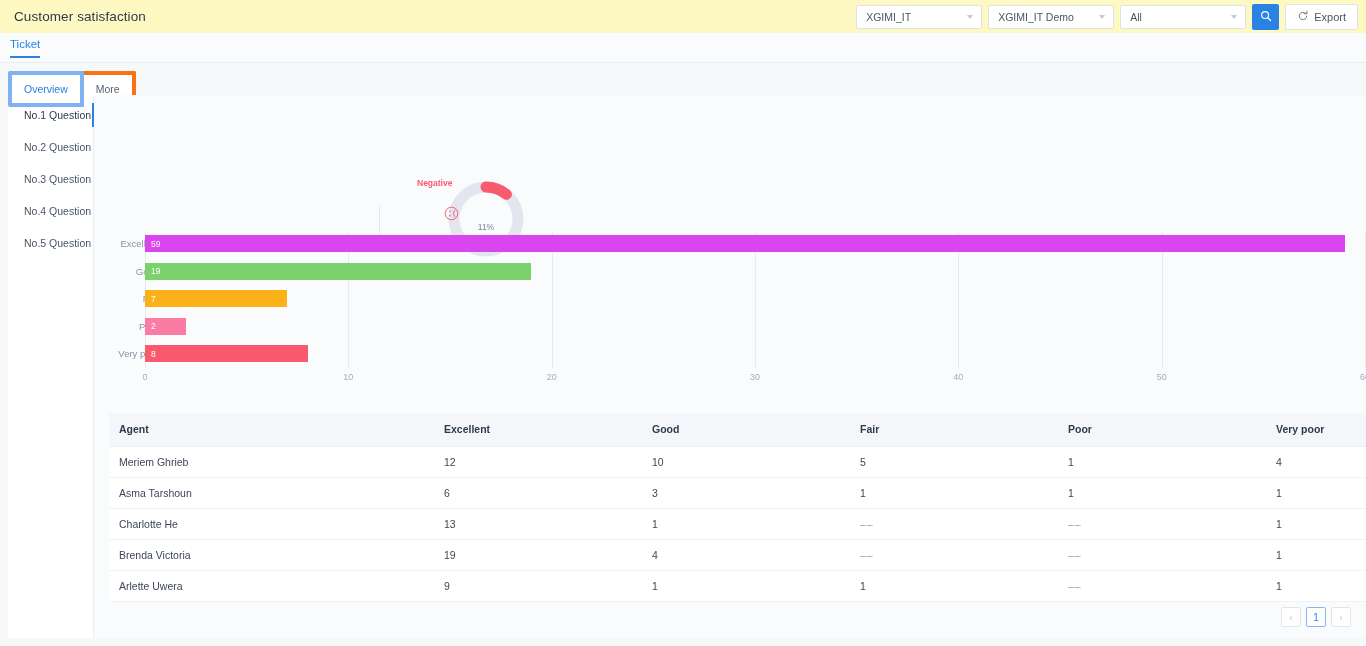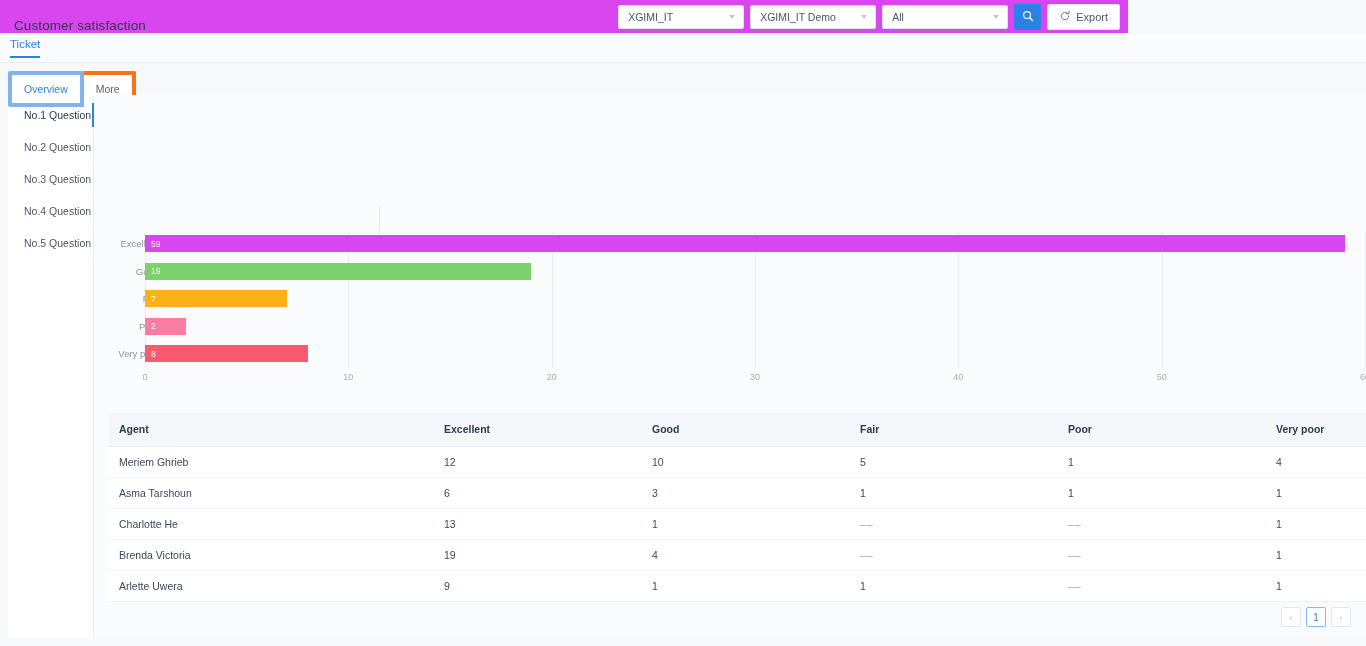--- a/index.html
+++ b/index.html
@@ -10,23 +10,23 @@
     overflow: hidden;
     background: #f7f8fa;
     font-family: "Liberation Sans", sans-serif;
     color: #333c4e;
     -webkit-font-smoothing: antialiased;
   }
   .page { position: relative; width: 1366px; height: 646px; background: #f7f8fa; }
 
   
   .topbar {
-    position: absolute; left: 0; top: 0; width: 1128px; height: 33px;
-    background: #d946ef;
-    display: flex; align-items: flex-end;
+    position: absolute; left: 0; top: 0; width: 1366px; height: 33px;
+    background: #fef9c3;
+    display: flex; align-items: center;
   }
   .app-title {
     margin-left: 14px; font-size: 13.5px; color: #2f3a4d; letter-spacing: .1px;
   }
   .topbar-controls {
     position: absolute; right: 8px; top: 4px;
     display: flex; align-items: center; gap: 6px;
   }
   .select {
     position: relative;
@@ -273,20 +273,38 @@
 
 
       <div class="summary">
 
         <div class="stat-divider"></div>
 
         <div class="donuts">
 
 
 
+          <div class="donut">
+            <svg width="84" height="84" viewBox="0 0 84 84">
+              <circle cx="42" cy="42" r="32" fill="none" stroke="#e2e6ef" stroke-width="11"></circle>
+              <circle class="arc" cx="42" cy="42" r="32" fill="none" stroke="#fa5a6e" stroke-width="11" stroke-linecap="round" stroke-dasharray="22.12 201.06"></circle>
+            </svg>
+            <div class="donut-label negative">Negative</div>
+            <div class="donut-center">
+              <span class="donut-face">
+                <svg width="15" height="15" viewBox="0 0 20 20">
+                  <circle cx="10" cy="10" r="8.4" fill="none" stroke="#fa5a6e" stroke-width="1.3"></circle>
+                  <circle cx="7" cy="7.8" r="1.1" fill="#fa5a6e"></circle>
+                  <circle cx="13" cy="7.8" r="1.1" fill="#fa5a6e"></circle>
+                  <path d="M6 14 Q10 10.6 14 14" fill="none" stroke="#fa5a6e" stroke-width="1.3" stroke-linecap="round"></path>
+                </svg>
+              </span>
+              <div class="donut-pct">11%</div>
+            </div>
+          </div>
 
         </div>
       </div>
 
       <div class="barchart">
         <div class="bc-grid" id="bc-grid">
             <div class="bc-gridline" style="left: 51px;"></div>
             <div class="bc-gridline" style="left: 254.333px;"></div>
             <div class="bc-gridline" style="left: 457.667px;"></div>
             <div class="bc-gridline" style="left: 661px;"></div>

